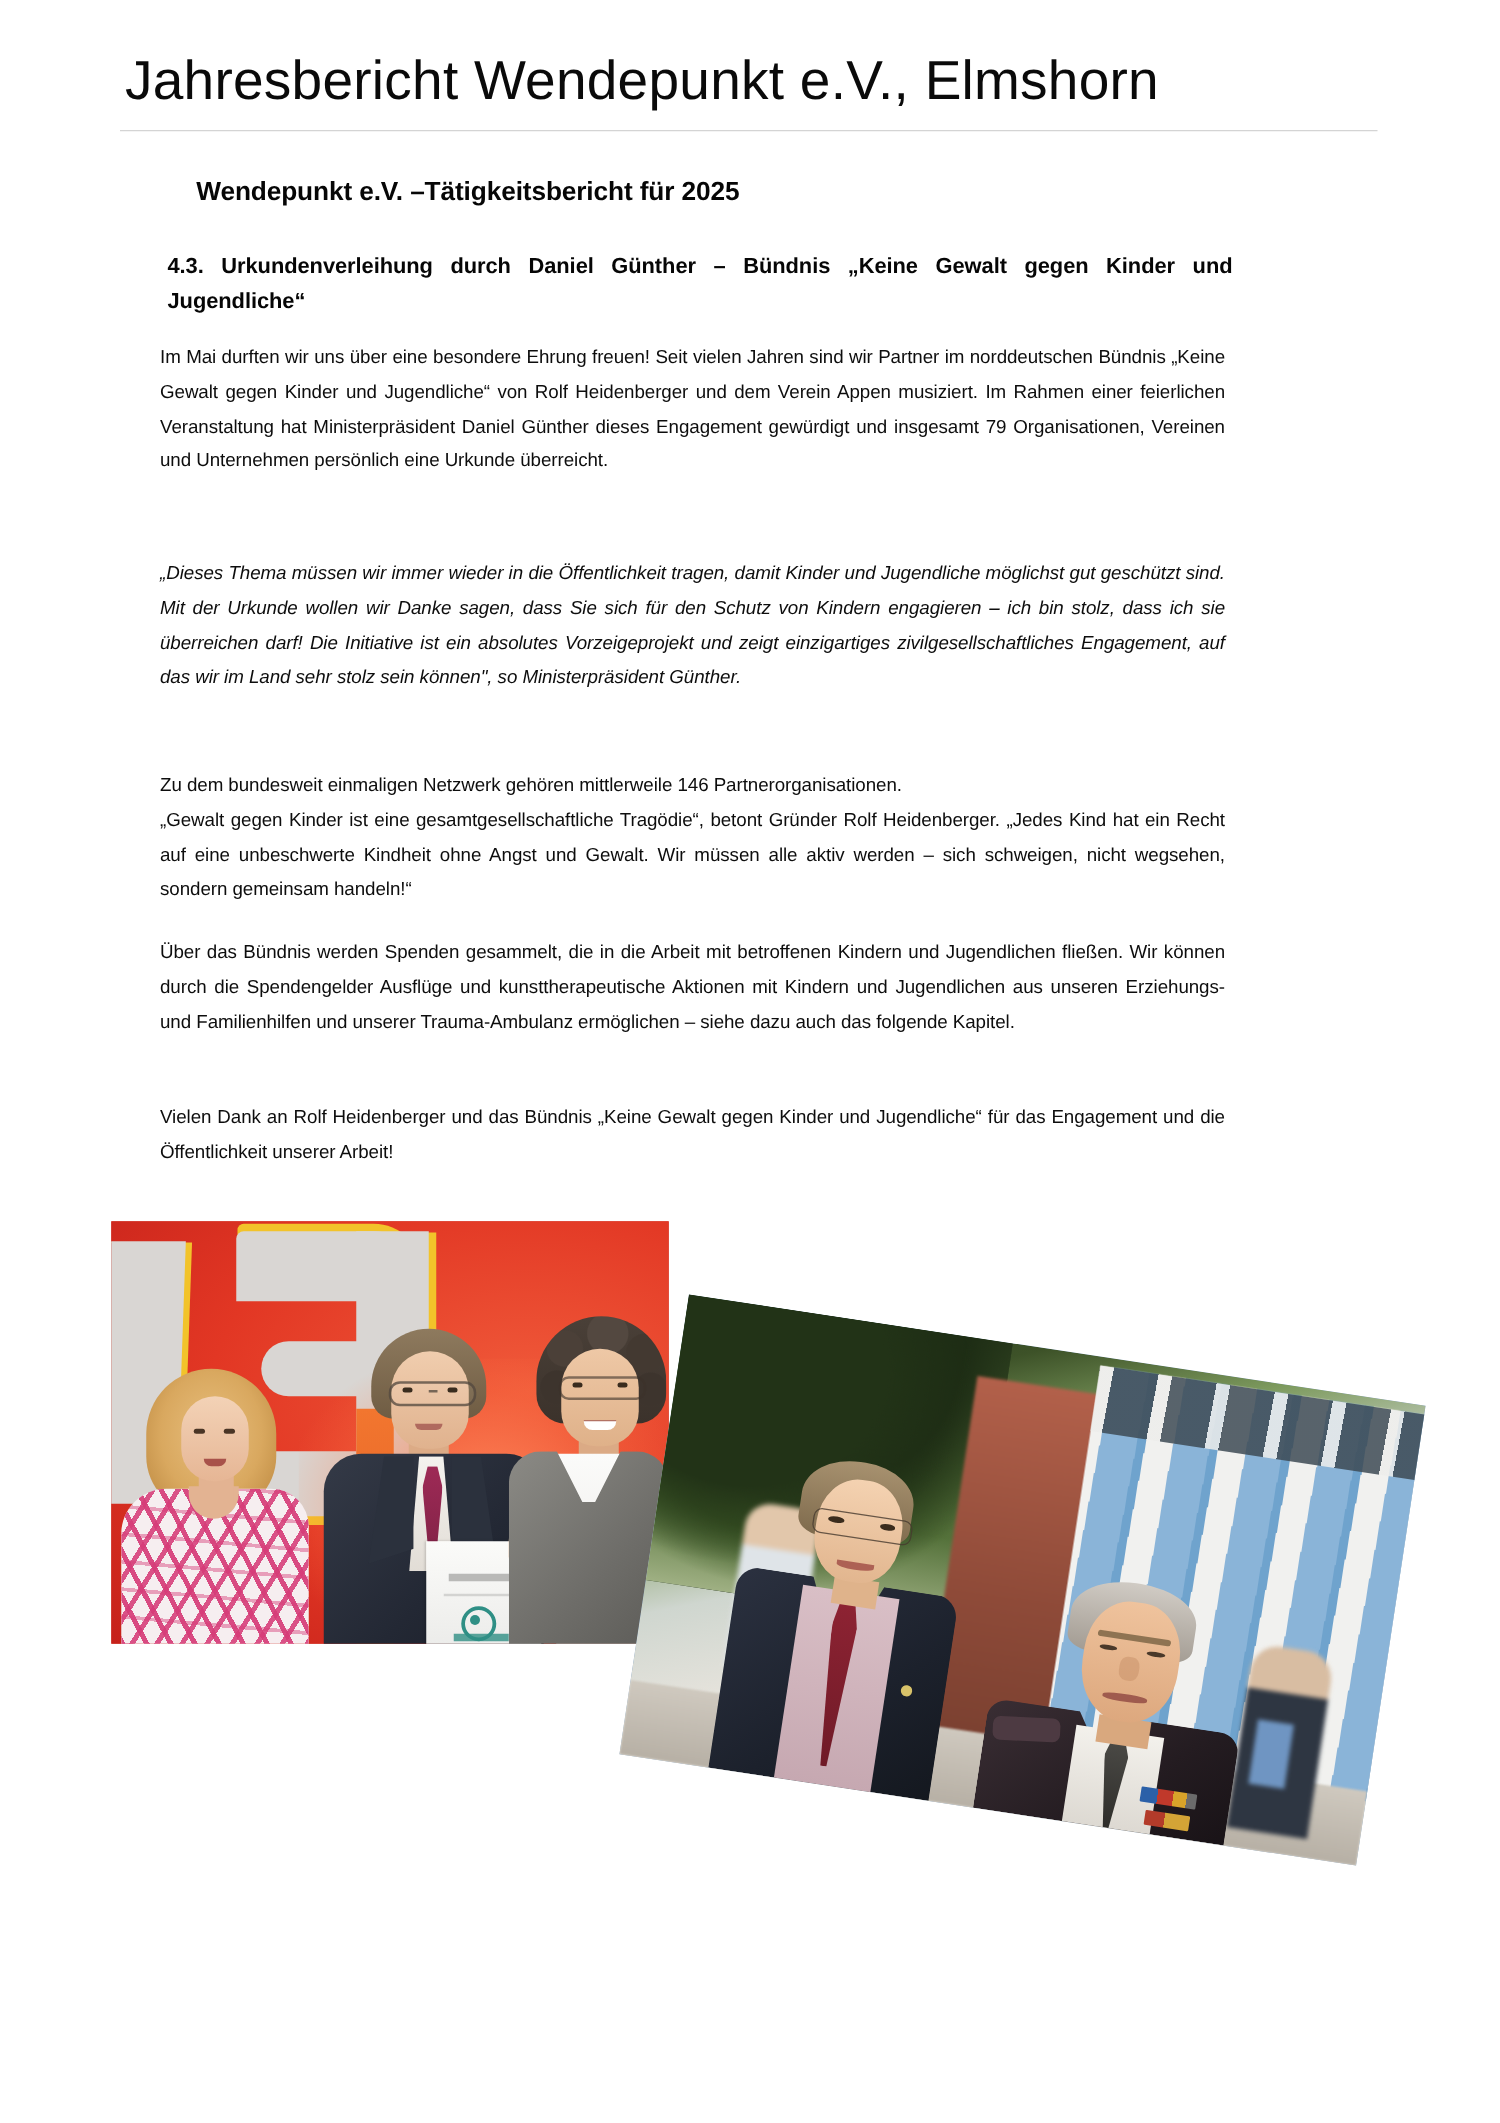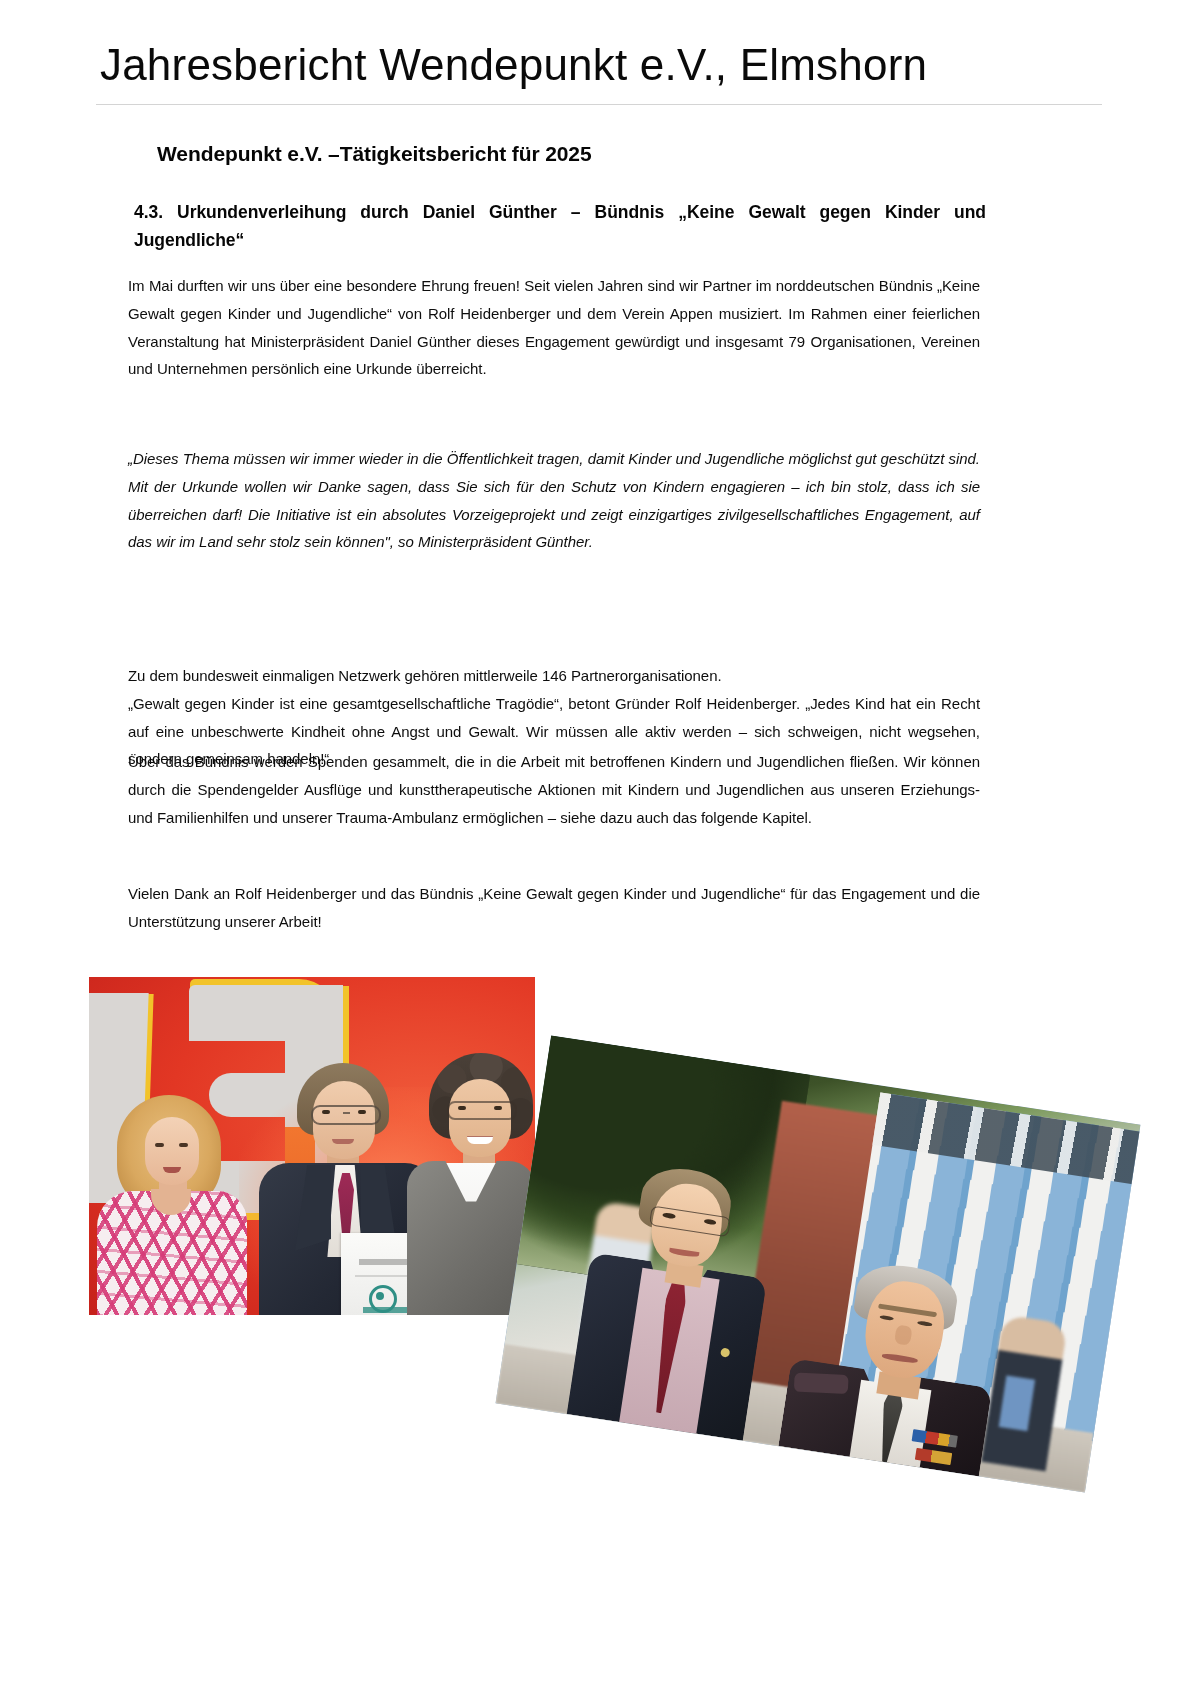--- a/index.html
+++ b/index.html
@@ -59,21 +59,21 @@
     font-size:15px;
     line-height:1.85;
     text-align:justify;
     text-justify:inter-word;
     color:#0d0d0d;
     letter-spacing:-0.05px;
     -webkit-font-smoothing:antialiased;
   }
   .p1{top:272px;}
   .p2{top:445px;font-style:italic;}
-  .p3{top:615px;margin-top:47px;}
+  .p3{top:615px;}
   .p4{top:748px;}
   .p5{top:880px;}
   .body-block p{margin:0;}
   .body-block p.noj{text-align:left;}
 
   
   .photos{position:absolute;left:0;top:0;width:1200px;height:1698px;}
 
   
   .photo-left{
@@ -451,21 +451,21 @@
   <div class="body-block p3">
     <p class="noj">Zu dem bundesweit einmaligen Netzwerk gehören mittlerweile 146 Partnerorganisationen.</p>
     <p>„Gewalt gegen Kinder ist eine gesamtgesellschaftliche Tragödie“, betont Gründer Rolf Heidenberger. „Jedes Kind hat ein Recht auf eine unbeschwerte Kindheit ohne Angst und Gewalt. Wir müssen alle aktiv werden – sich schweigen, nicht wegsehen, sondern gemeinsam handeln!“</p>
   </div>
 
   <div class="body-block p4">
     <p>Über das Bündnis werden Spenden gesammelt, die in die Arbeit mit betroffenen Kindern und Jugendlichen fließen. Wir können durch die Spendengelder Ausflüge und kunsttherapeutische Aktionen mit Kindern und Jugendlichen aus unseren Erziehungs- und Familienhilfen und unserer Trauma-Ambulanz ermöglichen – siehe dazu auch das folgende Kapitel.</p>
   </div>
 
   <div class="body-block p5">
-    <p>Vielen Dank an Rolf Heidenberger und das Bündnis „Keine Gewalt gegen Kinder und Jugendliche“ für das Engagement und die Unterstützung unserer Arbeit!</p>
+    <p>Vielen Dank an Rolf Heidenberger und das Bündnis „Keine Gewalt gegen Kinder und Jugendliche“ für das Engagement und die Öffentlichkeit unserer Arbeit!</p>
   </div>
 
   <div class="photos">
 
     <div class="photo-left">
       <div class="pl-bg"></div>
       <div class="pl-num pl-num1"></div>
       <div class="pl-num pl-num3a"></div>
       <div class="pl-num pl-num3b"></div>
       <div class="pl-num pl-num3c"></div>

